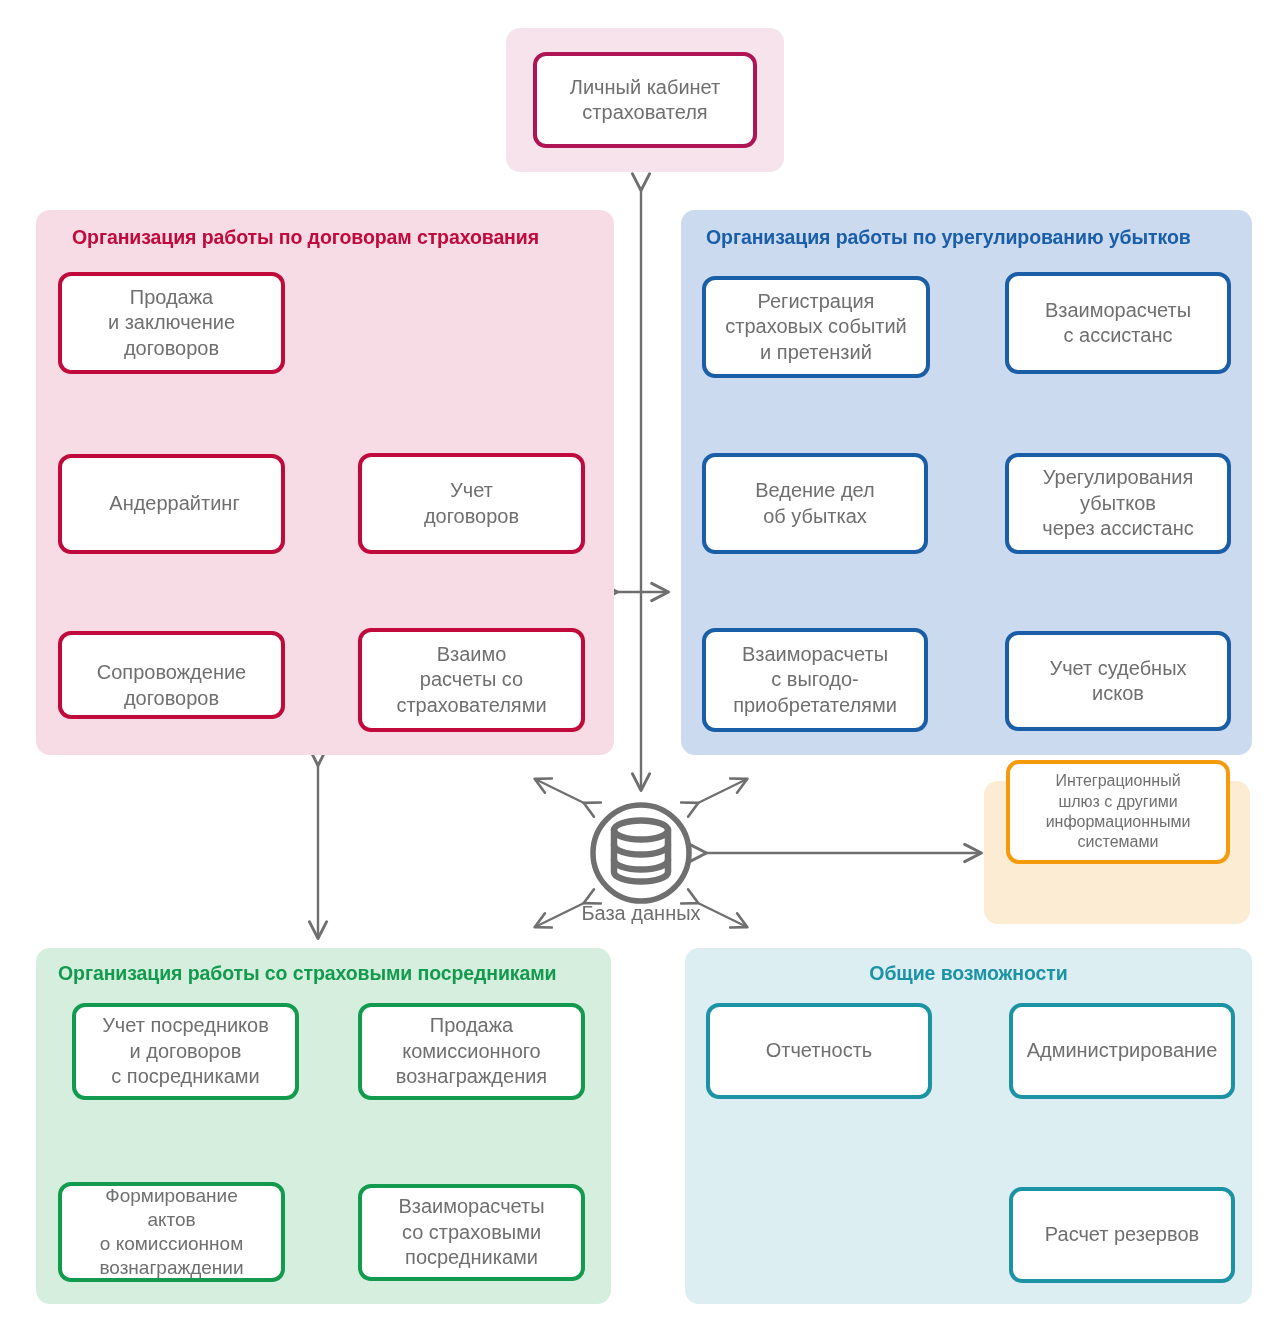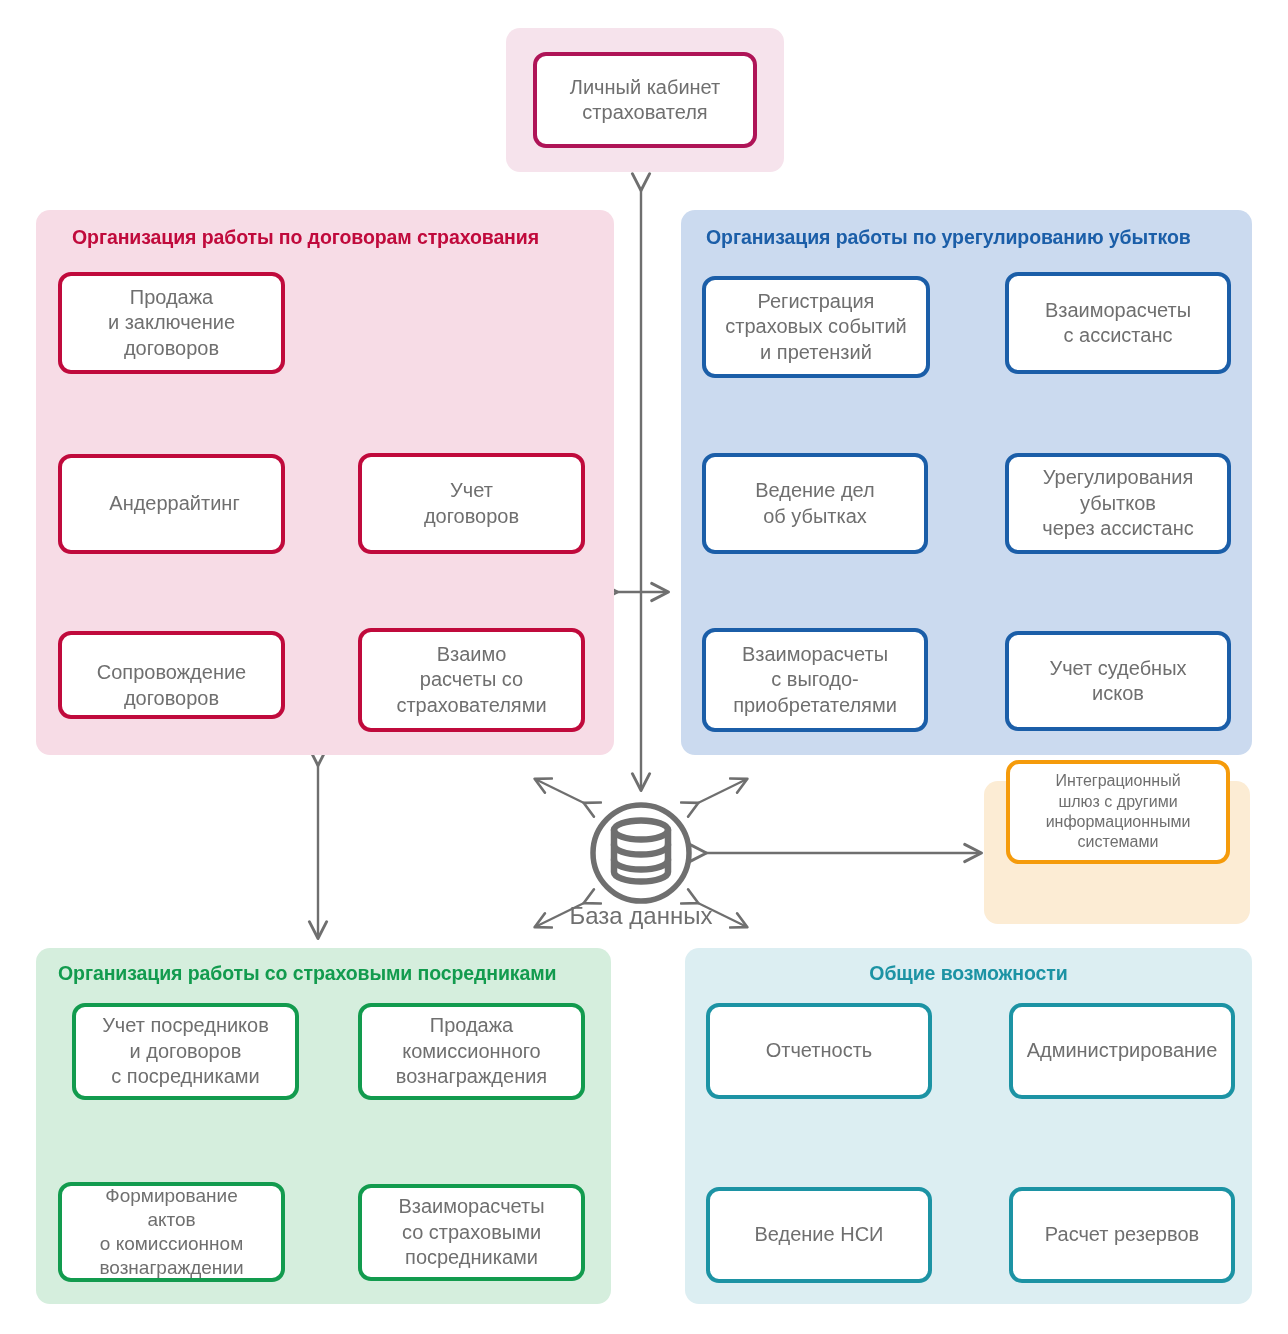--- a/index.html
+++ b/index.html
@@ -56,21 +56,21 @@
     left:0;top:0;
     width:1288px;
     height:1334px;
     pointer-events:none;
   }
   
   #db-label{
     position:absolute;
     text-align:center;
     color:#6f6f6f;
-    font-size:24px;
+    font-size:20px;
     white-space:nowrap;
   }
 </style>
 </head>
 <body>
 
 <div id="stage">
 
   <svg id="wires" viewBox="0 0 1288 1334">
     <defs>
@@ -342,25 +342,20 @@
       <span>Отчетность</span>
     </span>
   </div>
 
   <div class="card" style="left:1009px;top:1003px;width:226px;height:96px;border-color:#1C93A4;">
     <span>
       <span>Администрирование</span>
     </span>
   </div>
 
-  <div class="card" style="left:706px;top:1187px;width:226px;height:96px;border-color:#1C93A4;">
-    <span>
-      <span>Ведение НСИ</span>
-    </span>
-  </div>
 
   <div class="card" style="left:1009px;top:1187px;width:226px;height:96px;border-color:#1C93A4;">
     <span>
       <span>Расчет резервов</span>
     </span>
   </div>
 
 </div>
 
 </body></html>

